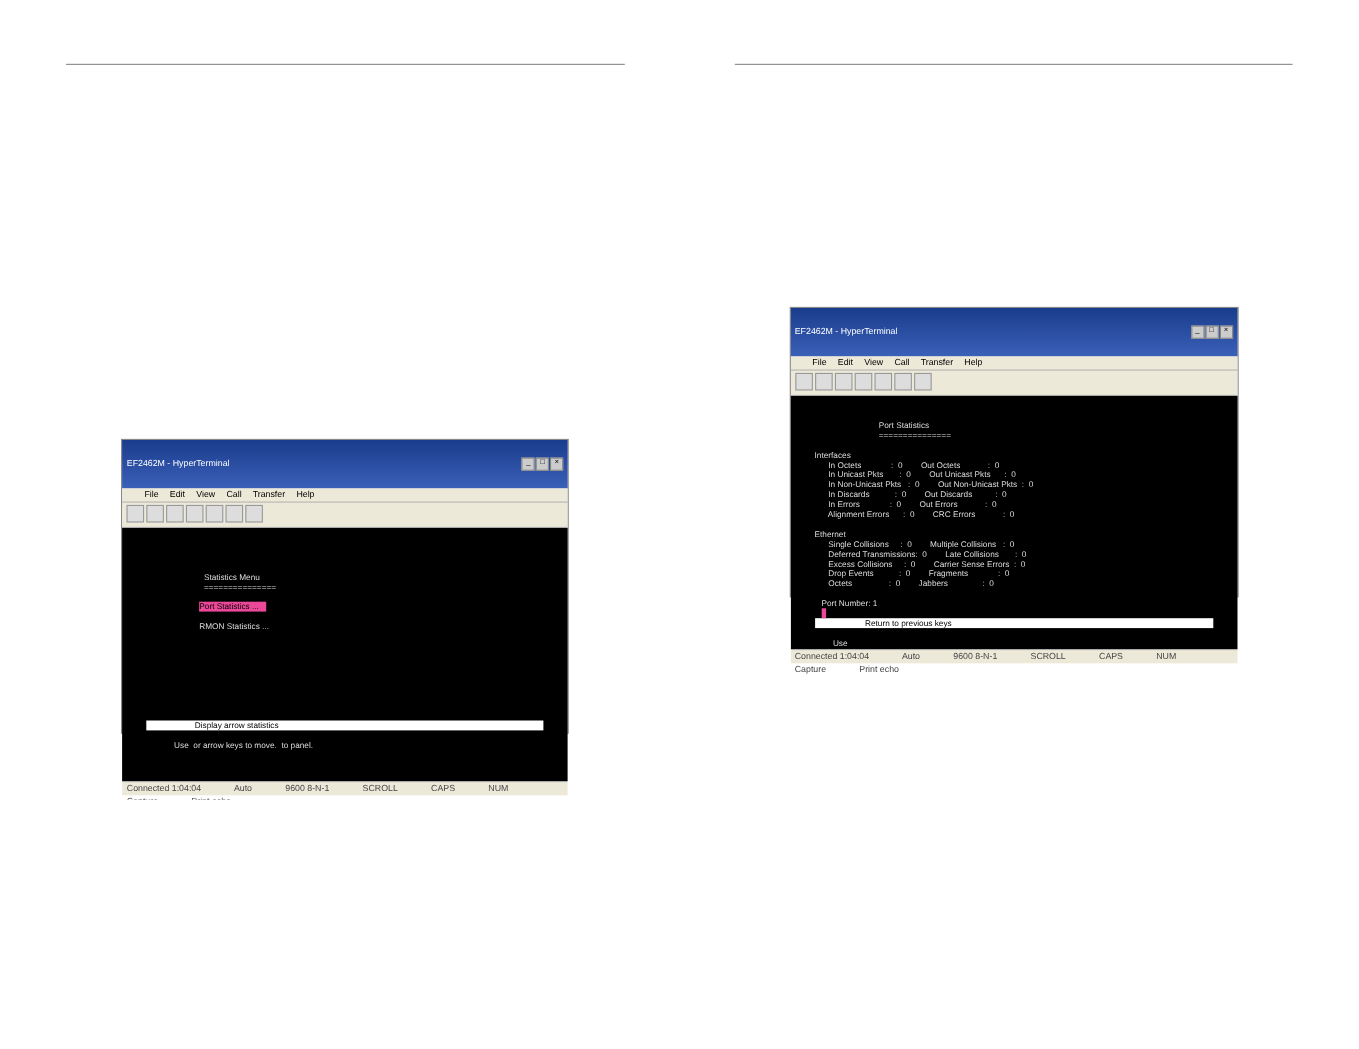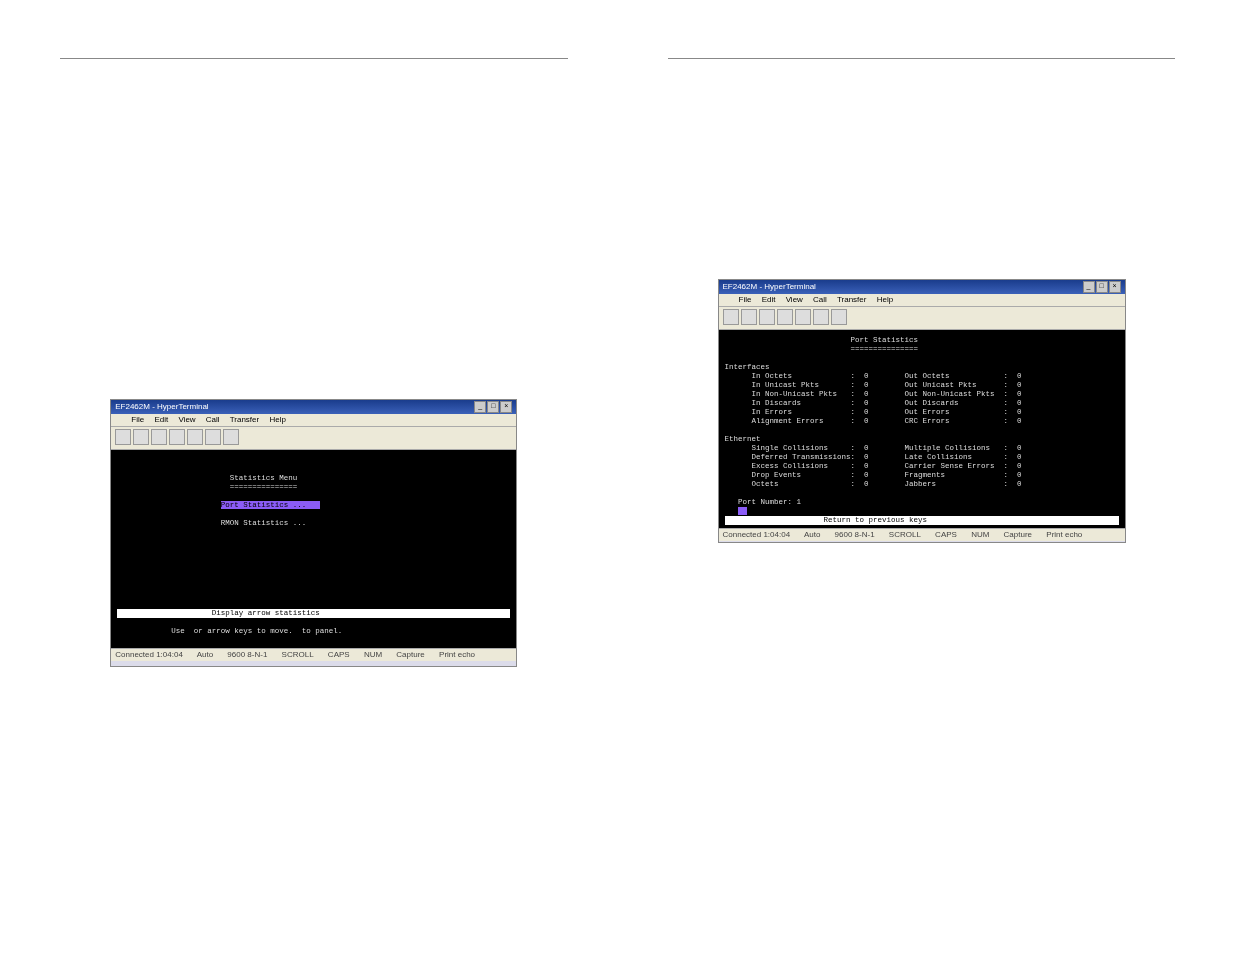--- a/index.html
+++ b/index.html
@@ -35,21 +35,21 @@
     margin: 20px auto;
   }
   .shot-left { width: 405px; height: 266px; margin-top: 340px; }
   .shot-right { width: 406px; height: 262px; margin-top: 220px; margin-left: 50px;}
   .titlebar {
     height: 14px;
     background: linear-gradient(#1a3c8c, #3a60b8);
     color: #fff;
     font-size: 8px;
     line-height: 14px;
-    padding: 0 4px;
+    padding: 15px 4px;
     display: flex;
     justify-content: space-between;
     font-family: "MS Sans Serif", Arial, sans-serif;
   }
   .winbtns { display: flex; gap: 1px; }
   .winbtn {
     width: 10px; height: 10px; background: #ccc; border: 1px solid #888;
     font-size: 7px; line-height: 8px; text-align: center; color: #000;
     margin-top: 1px;
   }
@@ -68,41 +68,41 @@
     background: #ece9d8;
     padding: 2px 4px;
     display: flex;
     gap: 2px;
     border-bottom: 1px solid #aaa;
   }
   .tbtn { width: 14px; height: 14px; background: #ddd; border: 1px solid #999; }
   .term {
     background: #000;
     color: #ddd;
-    font-family: Liberation Mono, monospace;
+    font-family: Liberation Sans, sans-serif;
     font-size: 7.5px;
     line-height: 9px;
     white-space: pre;
-    padding: 6px;
+    padding: 22px;
     position: relative;
     overflow: hidden;
   }
   .term-left { height: 186px; }
   .term-right { height: 186px; }
-  .hili { background: #8b5cf6; color: #000; }
+  .hili { background: #ec4899; color: #000; }
   .status {
     height: 12px;
     background: #ece9d8;
     font-size: 8px;
     line-height: 12px;
     padding: 0 4px;
     color: #444;
     border-top: 1px solid #aaa;
   }
-  .status span { margin-right: 12px; }
+  .status span { margin-right: 28px; }
   .term .hbar { background:#fff; color:#000; display:block; width:100%; }
 </style>
 </head>
 <body>
 
 <div class="page-columns">
 
   <div class="col col-left">
     <div class="col-head"></div>
 

